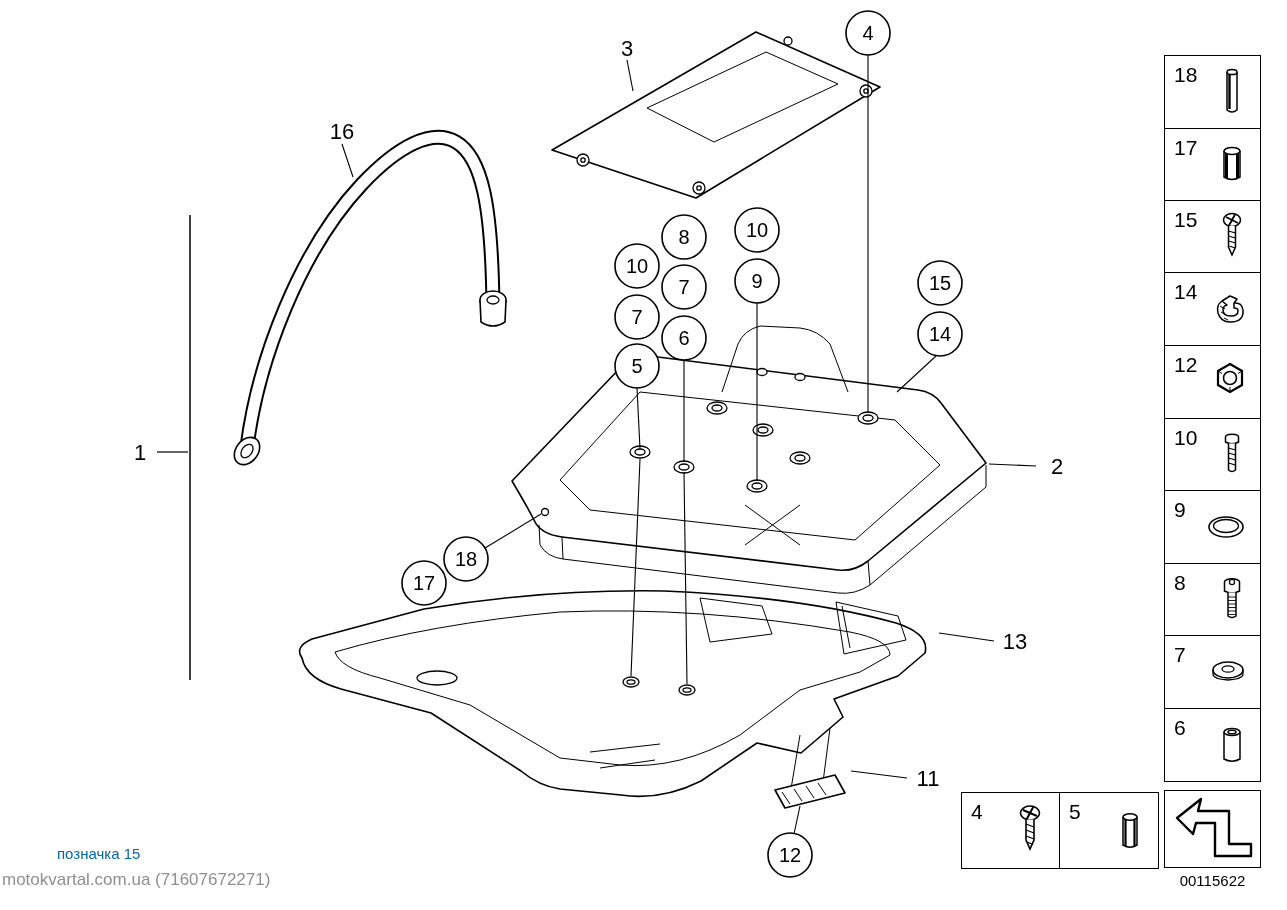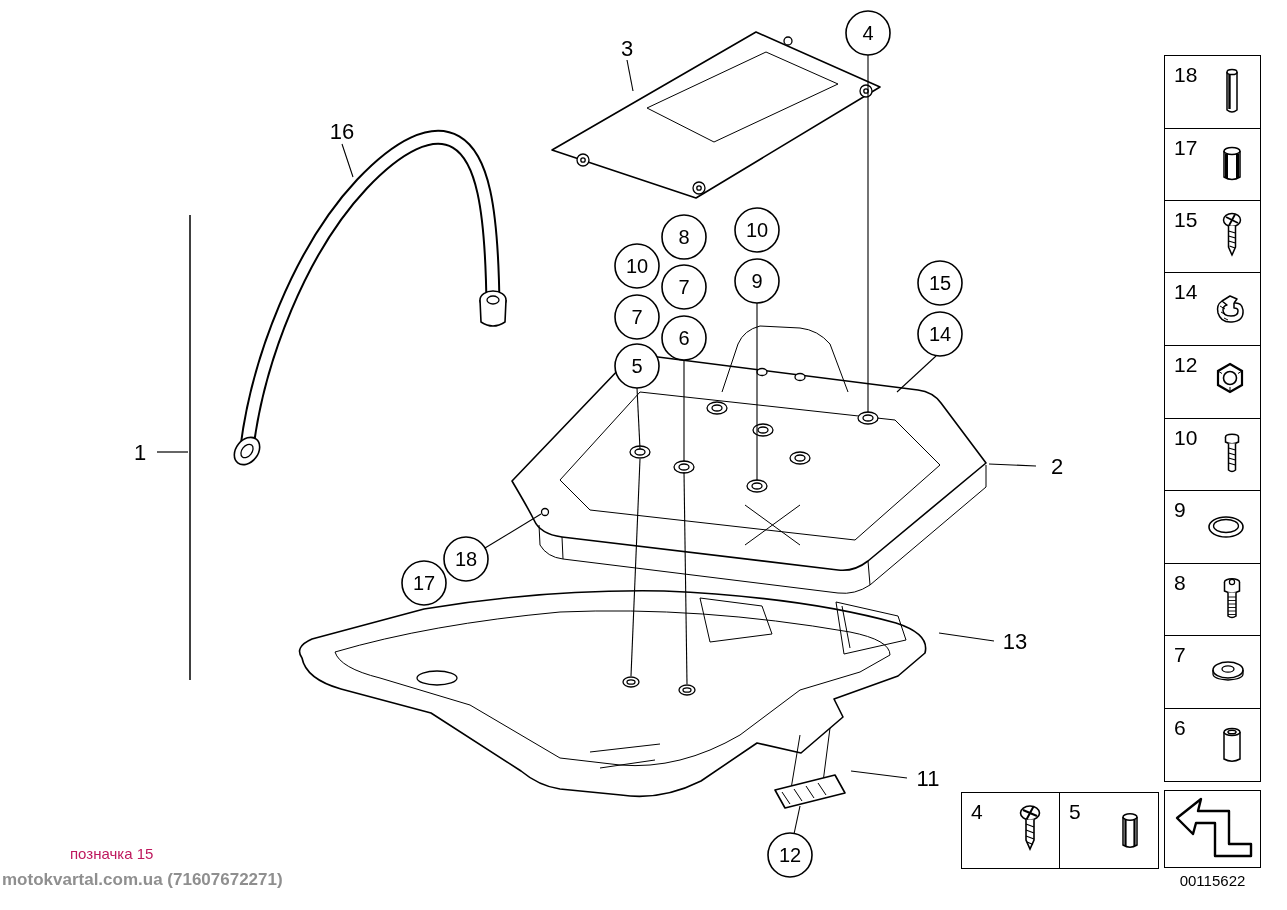--- a/index.html
+++ b/index.html
@@ -13,22 +13,22 @@
   .callout{fill:#fff;stroke:#000;stroke-width:1.6}
   .callout-num{font:20px "Liberation Sans",sans-serif;text-anchor:middle}
   .plain-num{font:22px "Liberation Sans",sans-serif;text-anchor:middle}
   .part-box{position:absolute;width:97px;height:74px;border:1.6px solid #000;background:#fff}
   .part-num{position:absolute;left:9px;top:7px;font-size:21px}
   .part-icon{position:absolute;right:10px;top:50%;transform:translateY(-50%)}
   .bottom-box{position:absolute;width:100px;height:77px;border:1.6px solid #000;background:#fff}
   .arrow-box{position:absolute;left:1164px;top:790px;width:97px;height:78px;border:1.6px solid #000;
     background:#fff;display:flex;align-items:center;justify-content:center}
   .doc-number{position:absolute;left:1160px;top:872px;width:105px;text-align:center;font-size:15px}
-  .note-blue{position:absolute;left:70px;top:845px;font-size:15px;color:#be185d}
-  .watermark{position:absolute;left:2px;top:870px;font-size:17px;font-weight:bold;color:#8f8f8f}
+  .note-blue{position:absolute;left:57px;top:845px;font-size:15px;color:#0369a1}
+  .watermark{position:absolute;left:2px;top:870px;font-size:17px;font-weight:normal;color:#8f8f8f}
 </style>
 </head>
 <body>
 
 <svg id="diagram" viewBox="0 0 1287 910">
 
   <g>
     <line x1="190" y1="215" x2="190" y2="680" stroke="#000" stroke-width="1.5"></line>
     <line x1="157" y1="452" x2="188" y2="452" stroke="#000" stroke-width="1.2"></line>
   </g>

